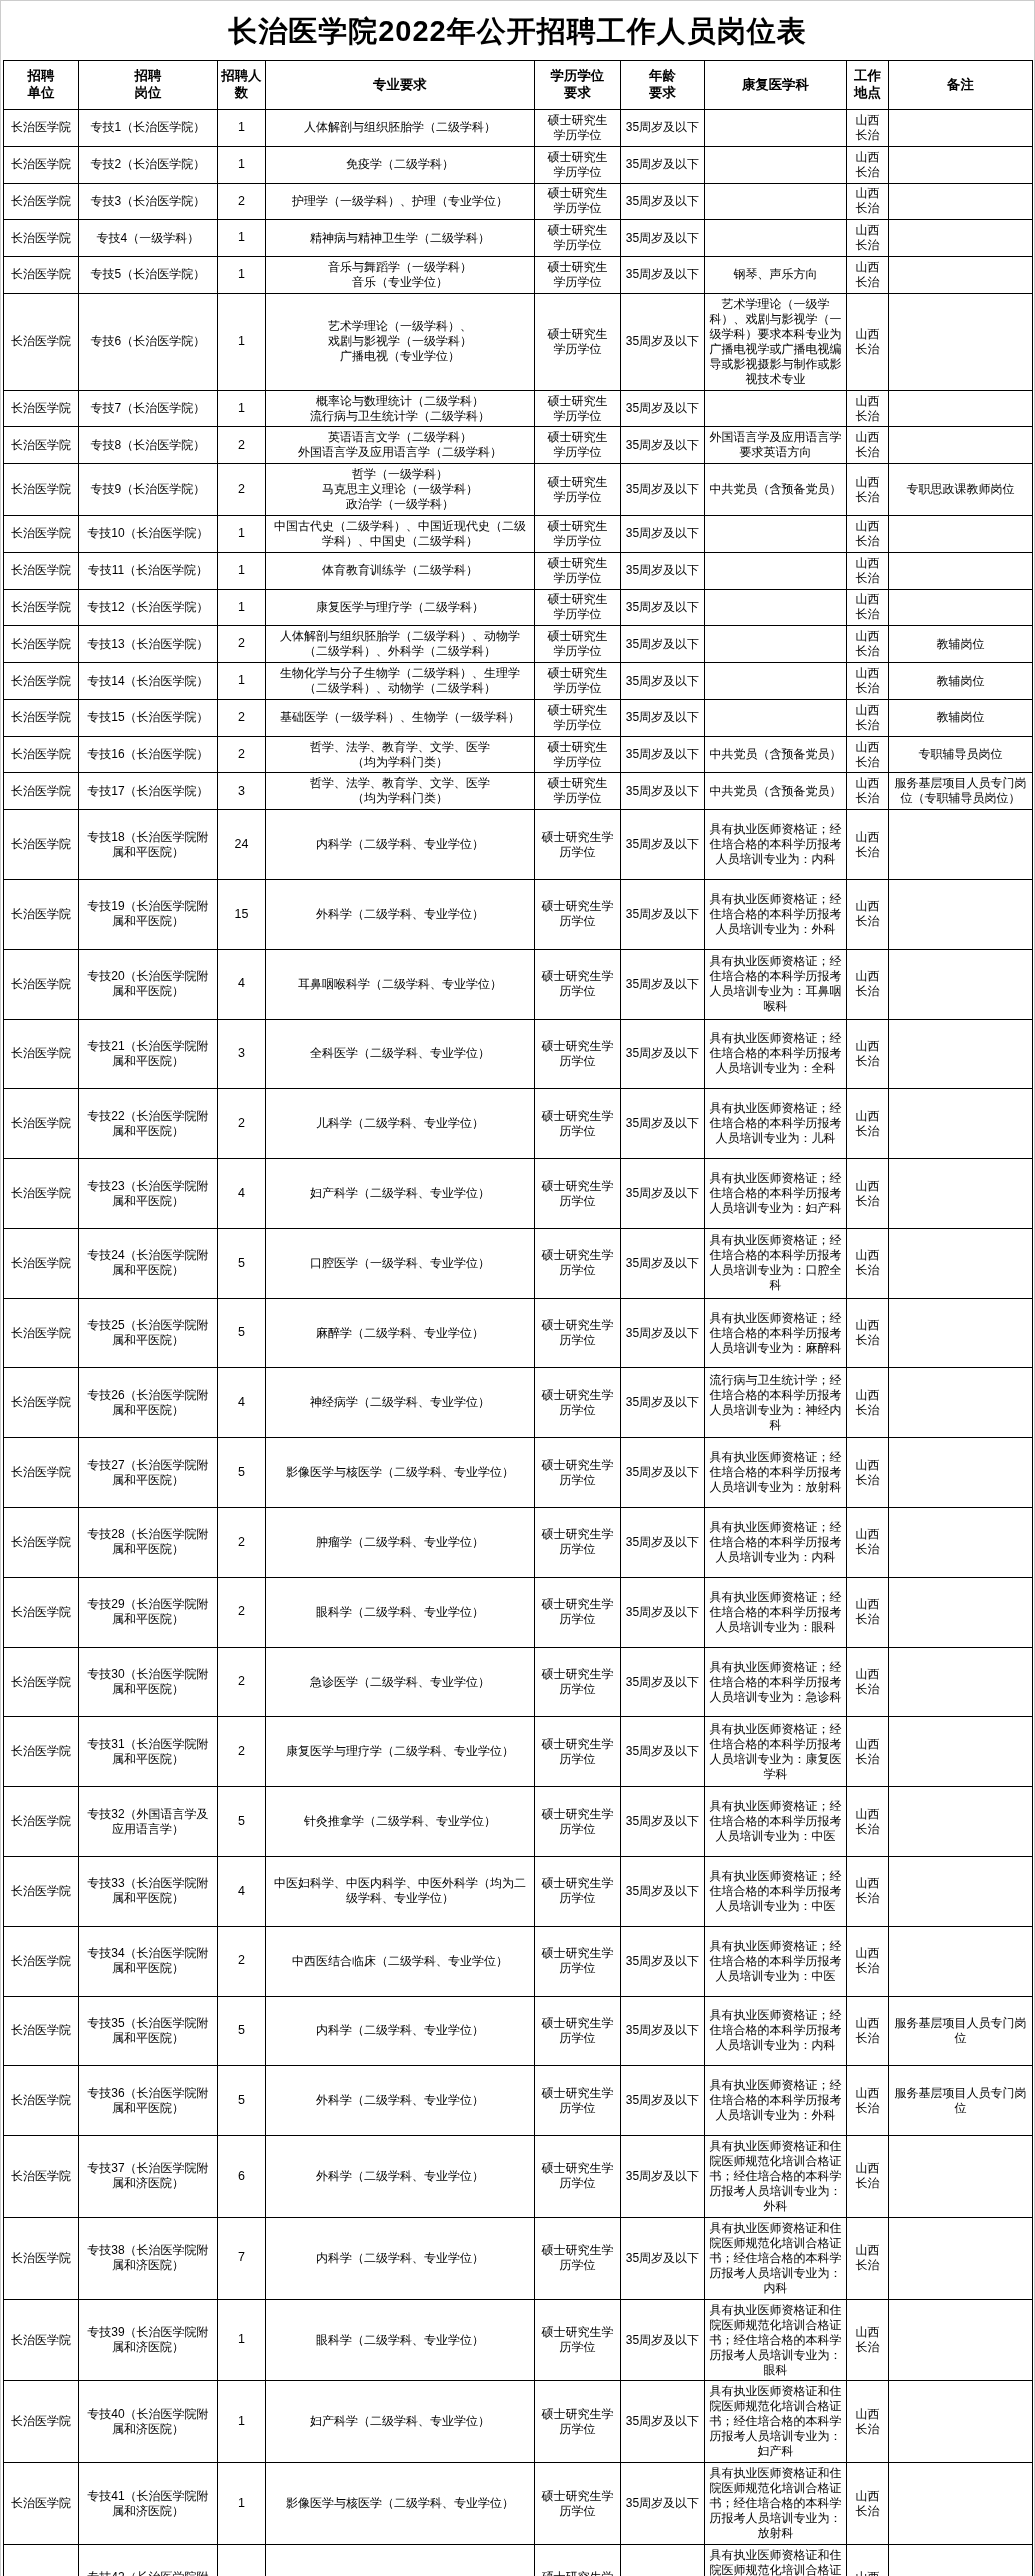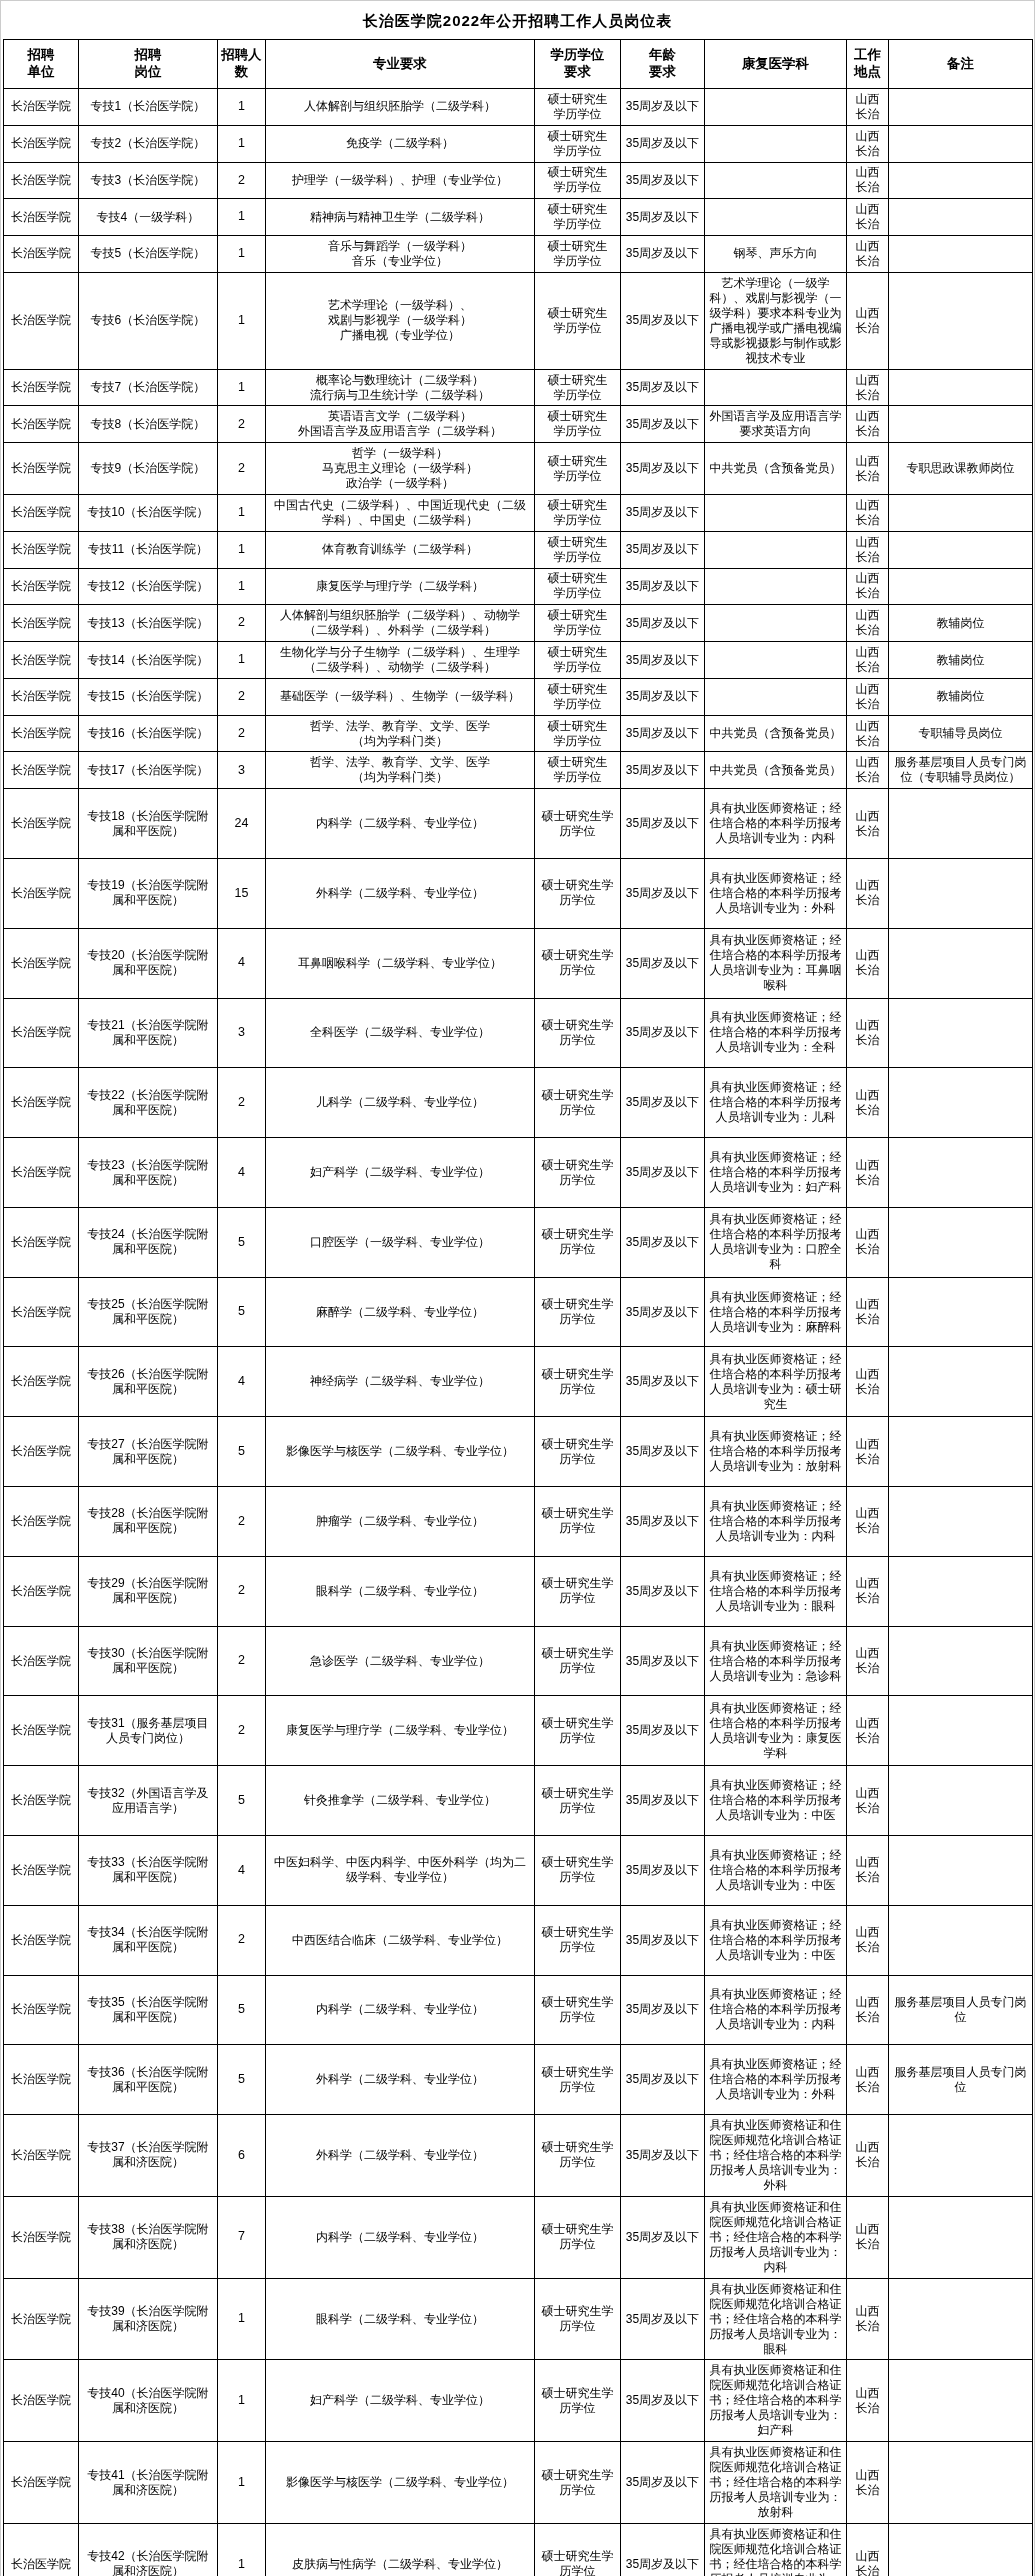--- a/index.html
+++ b/index.html
@@ -11,21 +11,21 @@
   .page {
     width: 1035px;
     margin: 0 auto;
     background: #ffffff;
     box-sizing: border-box;
     padding: 1.9px 1.9px 29px 1.9px;
     border: 1px solid #cccccc;
   }
   .title {
     text-align: center;
-    font-size: 15px;
+    font-size: 29px;
     font-weight: bold;
     color: #000000;
     padding: 9.6px 0 7.7px 0;
     letter-spacing: 1px;
   }
   table.positions {
     border-collapse: collapse;
     table-layout: fixed;
     width: 1029px;
     margin: 0 auto;
@@ -437,21 +437,21 @@
     <td class="c-remark"></td>
   </tr>
         <tr class="row-hospital">
     <td class="c-unit">长治医学院</td>
     <td class="c-post">专技26（长治医学院附属和平医院）</td>
     <td class="c-count">4</td>
     <td class="c-major">神经病学（二级学科、专业学位）</td>
     <td class="c-edu">硕士研究生学
 历学位</td>
     <td class="c-age">35周岁及以下</td>
-    <td class="c-other">具有执业医师资格证；经住培合格的本科学历报考人员培训专业为：硕士研究生</td>
+    <td class="c-other">流行病与卫生统计学；经住培合格的本科学历报考人员培训专业为：神经内科</td>
     <td class="c-loc">山西
 长治</td>
     <td class="c-remark"></td>
   </tr>
         <tr class="row-hospital">
     <td class="c-unit">长治医学院</td>
     <td class="c-post">专技27（长治医学院附属和平医院）</td>
     <td class="c-count">5</td>
     <td class="c-major">影像医学与核医学（二级学科、专业学位）</td>
     <td class="c-edu">硕士研究生学
@@ -496,21 +496,21 @@
     <td class="c-edu">硕士研究生学
 历学位</td>
     <td class="c-age">35周岁及以下</td>
     <td class="c-other">具有执业医师资格证；经住培合格的本科学历报考人员培训专业为：急诊科</td>
     <td class="c-loc">山西
 长治</td>
     <td class="c-remark"></td>
   </tr>
         <tr class="row-hospital">
     <td class="c-unit">长治医学院</td>
-    <td class="c-post">专技31（服务基层项目人员专门岗位）</td>
+    <td class="c-post">专技31（长治医学院附属和平医院）</td>
     <td class="c-count">2</td>
     <td class="c-major">康复医学与理疗学（二级学科、专业学位）</td>
     <td class="c-edu">硕士研究生学
 历学位</td>
     <td class="c-age">35周岁及以下</td>
     <td class="c-other">具有执业医师资格证；经住培合格的本科学历报考人员培训专业为：康复医学科</td>
     <td class="c-loc">山西
 长治</td>
     <td class="c-remark"></td>
   </tr>

